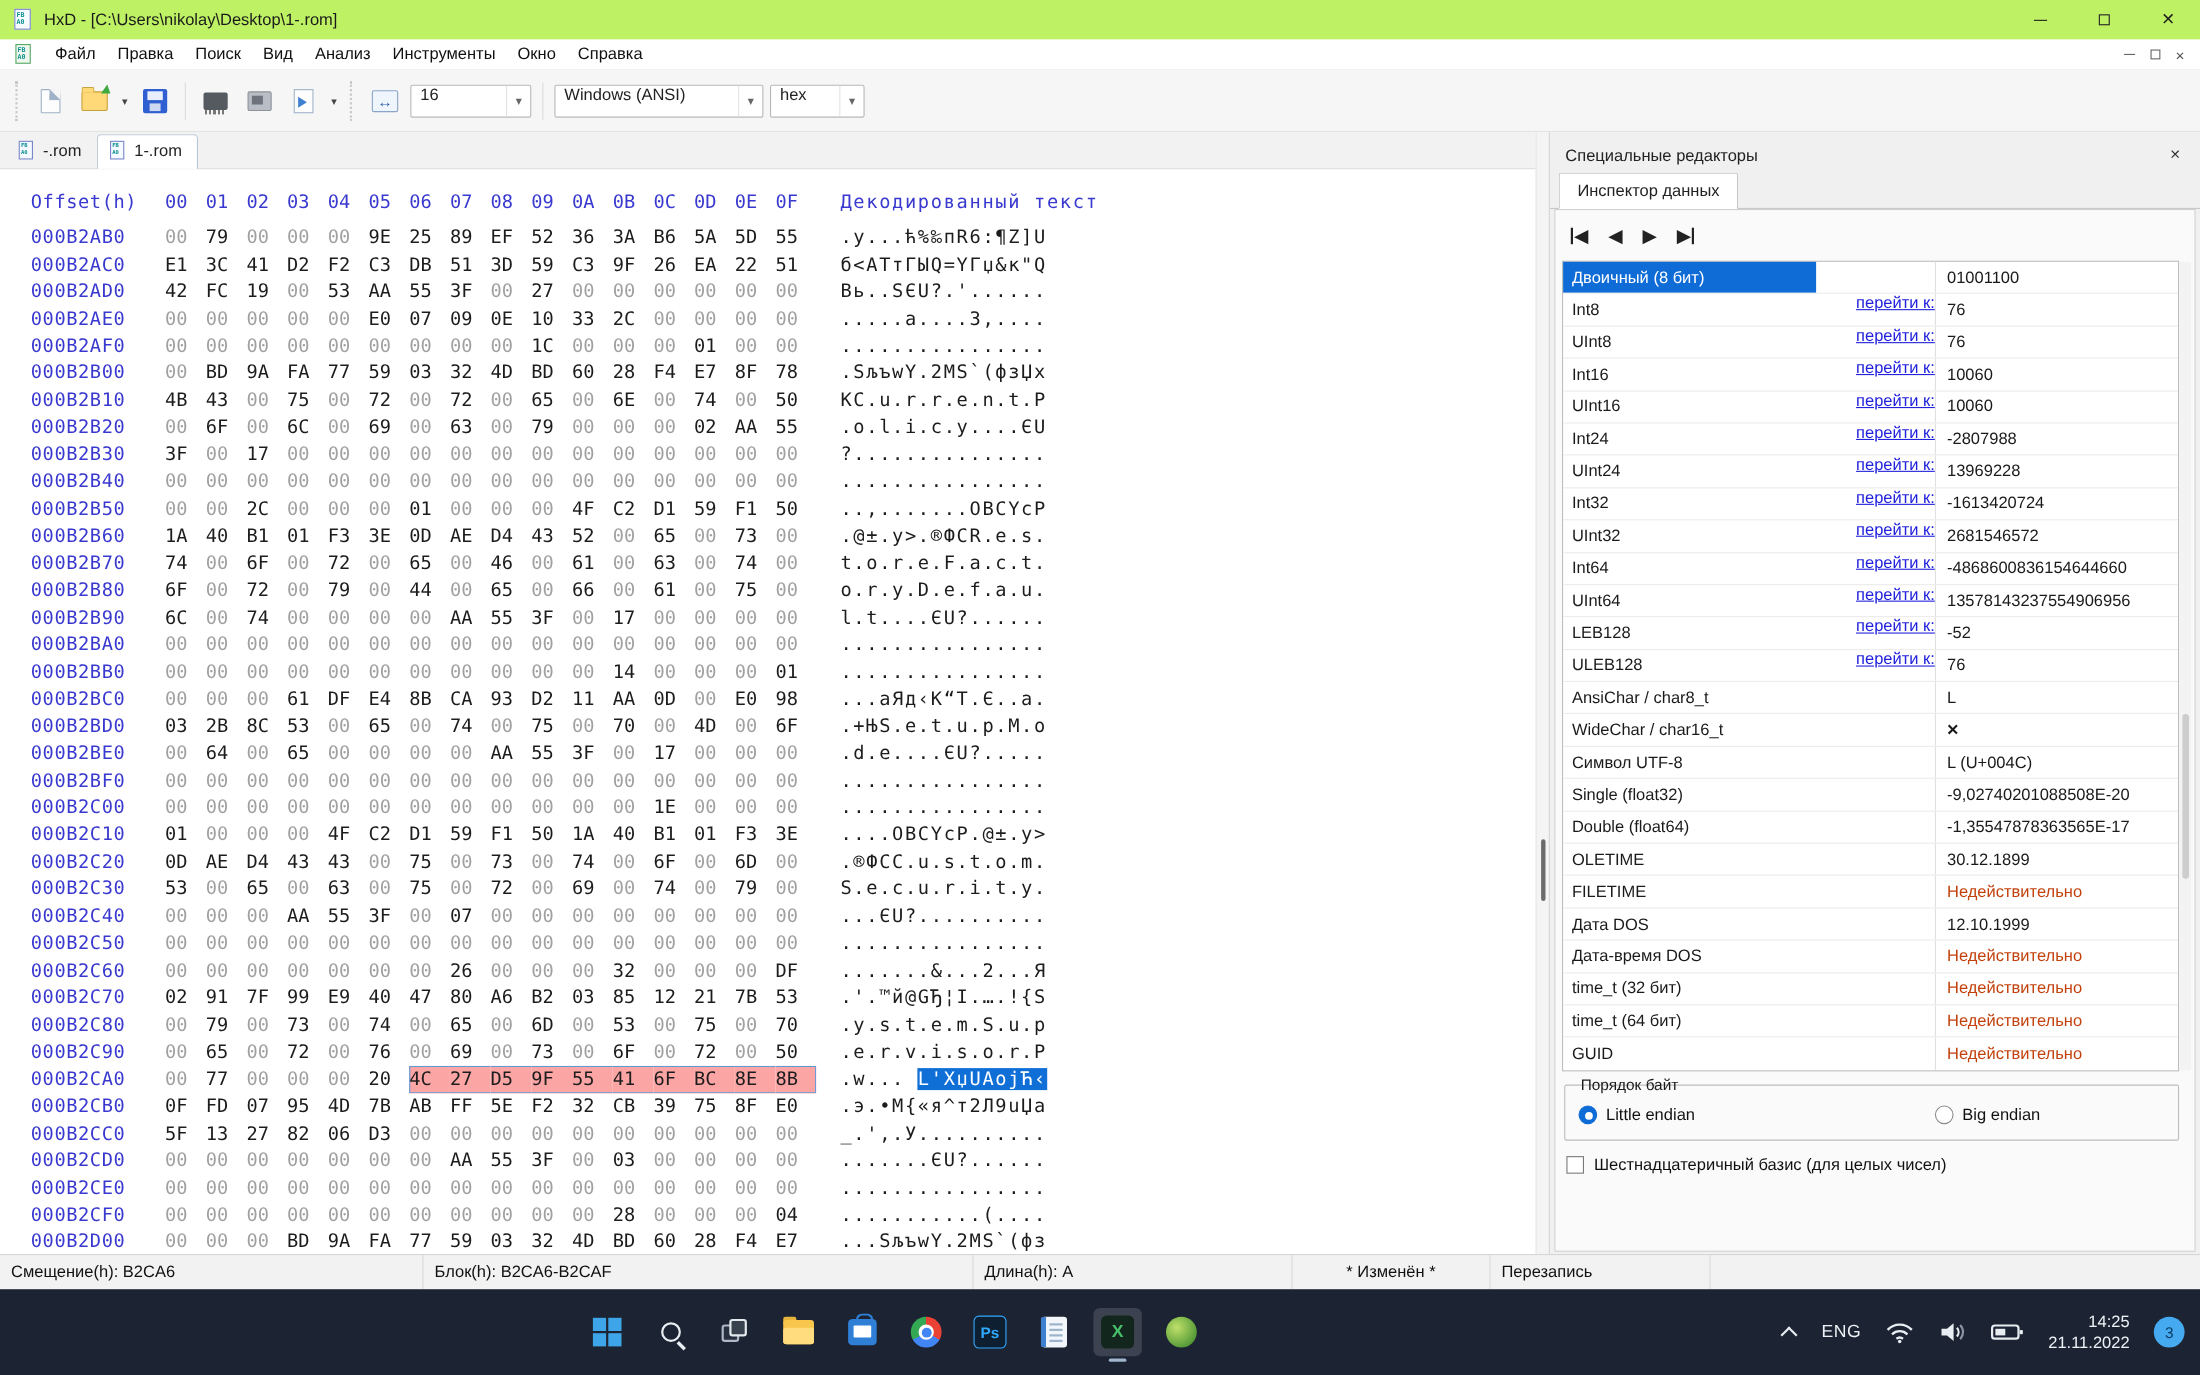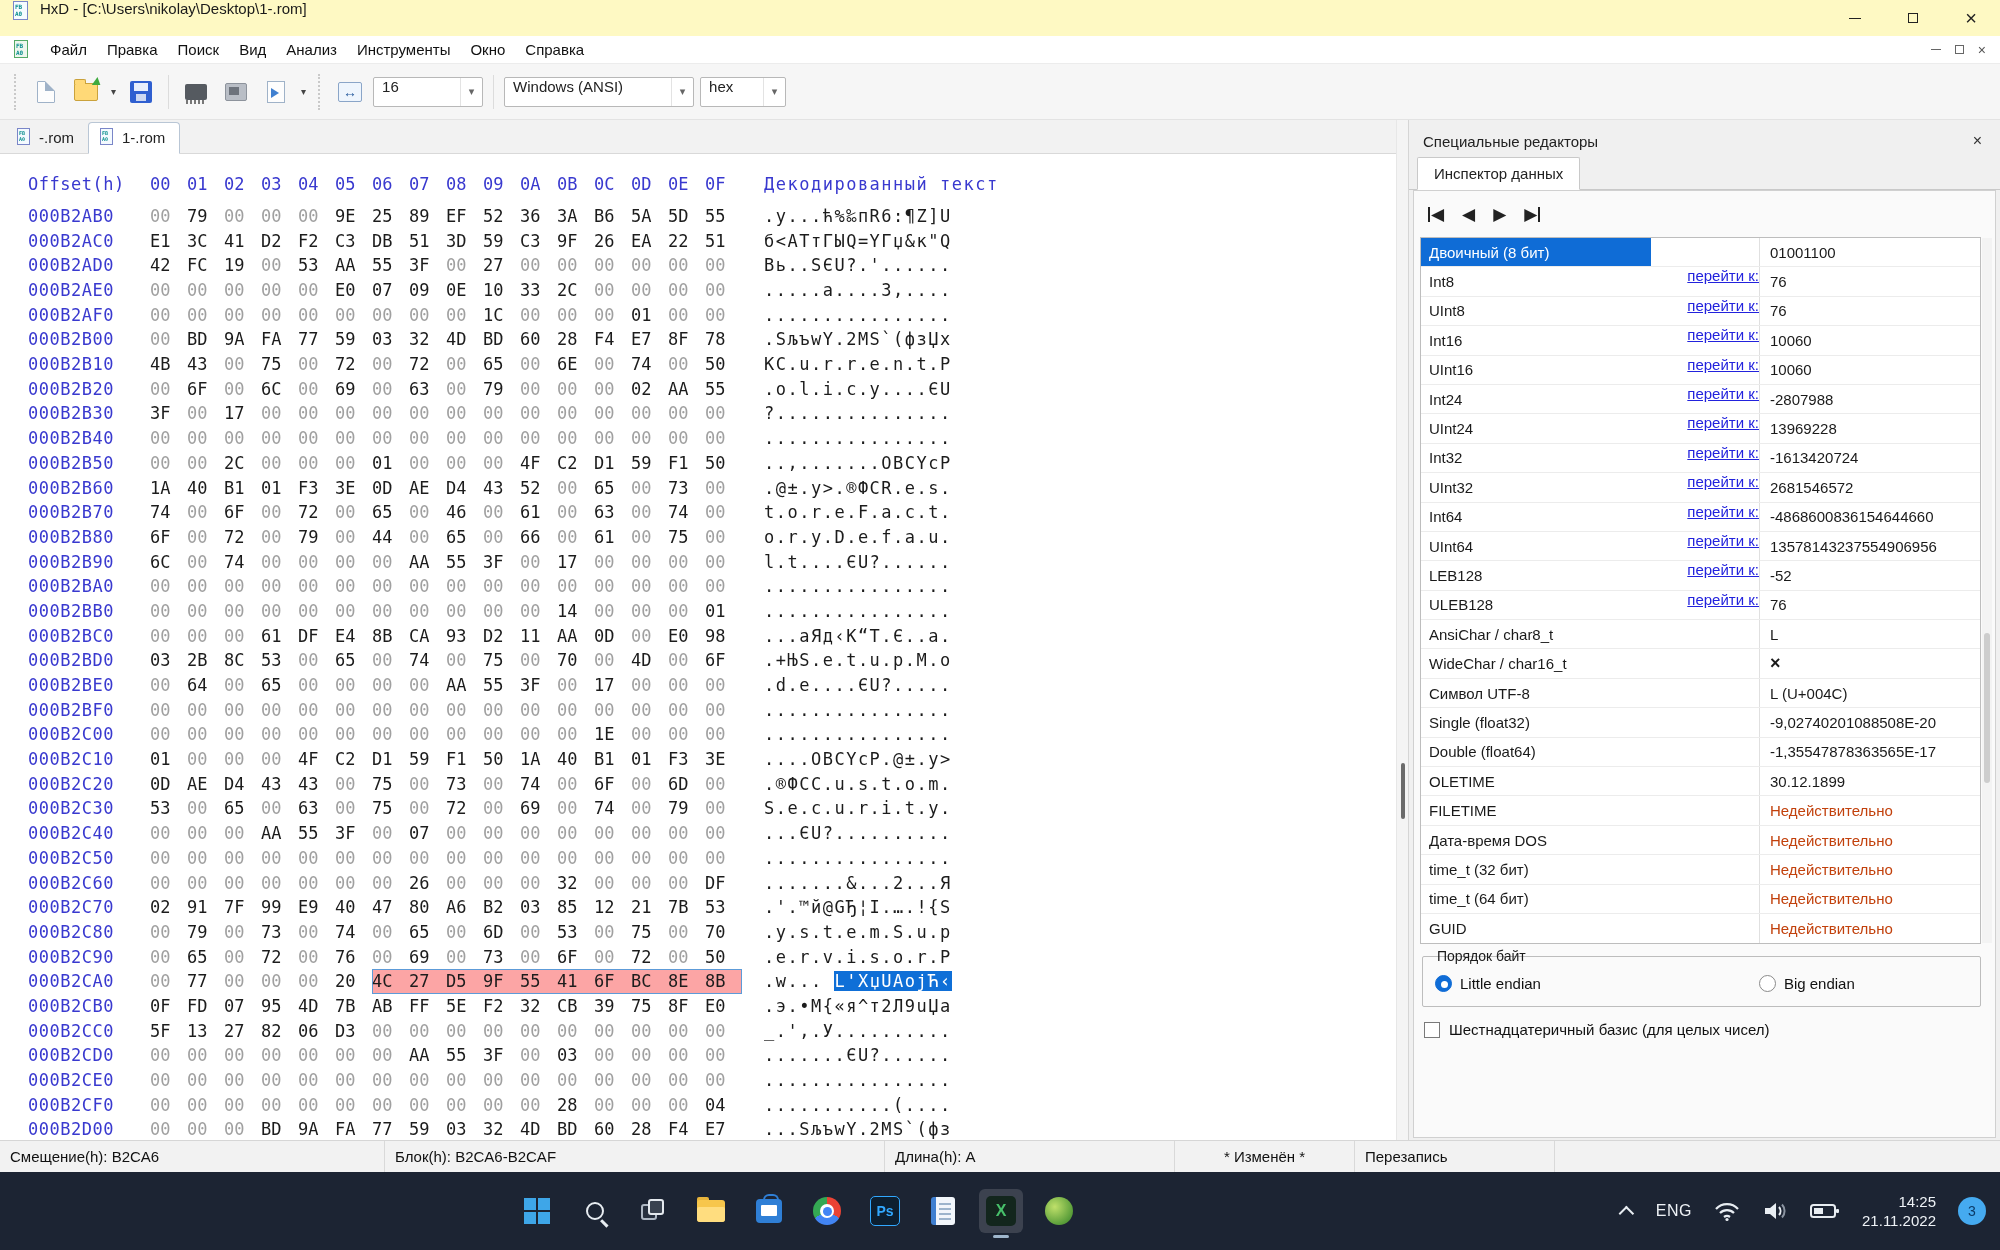--- a/index.html
+++ b/index.html
@@ -1,21 +1,21 @@
 <!DOCTYPE html>
 <html><head>
 <meta charset="utf-8">
 <style>
   * { margin:0; padding:0; box-sizing:border-box; }
   html,body { width:2000px; height:1250px; overflow:hidden; background:#fff;
               font-family:"Liberation Sans", sans-serif; }
   #window { position:relative; width:2000px; height:1250px; background:#fff; display:flex; flex-direction:column; }
 
   
-  .titlebar { height:36px; background:#fef9c3; display:flex; padding-left:10px; flex:0 0 auto; }
+  .titlebar { height:36px; background:#bef264; display:flex; align-items:center; padding-left:10px; flex:0 0 auto; }
   .app-ico { width:22px; height:22px; margin-right:8px; position:relative; flex:0 0 auto; }
   .app-ico .page { position:absolute; left:3px; top:1px; width:15px; height:19px; background:#f6fbff; border:1px solid #7a86c8; }
   .app-ico .fb { position:absolute; left:5px; top:3px; font-family:"DejaVu Sans Mono",monospace; font-size:6px; line-height:7px; color:#0b8f8f; font-weight:bold; white-space:pre; }
   .titlebar .title { font-size:15px; color:#1a1a1a; }
   .win-controls { margin-left:auto; display:flex; height:36px; }
   .win-btn { width:58px; height:36px; display:flex; align-items:center; justify-content:center; color:#222; font-size:16px; }
   .glyph-min { width:12px; height:1px; background:#222; display:inline-block; }
   .glyph-restore { width:10px; height:10px; border:1px solid #222; display:inline-block; }
 
   
@@ -132,21 +132,21 @@
 
   
   .statusbar { height:32px; background:#f2f2f2; border-top:1px solid #d6d6d6; display:flex; align-items:center; font-size:15px; color:#111; flex:0 0 auto; }
   .st { padding-left:10px; border-right:1px solid #d9d9d9; height:100%; display:flex; align-items:center; }
   .st.w1 { width:385px; } .st.w2 { width:500px; } .st.w3 { width:290px; }
   .st.w4 { width:180px; justify-content:center; padding-left:0; }
   .st.w5 { width:200px; } .st.w6 { flex:1; border-right:none; }
 
   
   .taskbar { height:78px; background:#1c2433; display:flex; align-items:center; flex:0 0 auto; position:relative; }
-  .tb-center { position:absolute; left:515px; top:0; height:78px; display:flex; align-items:center; gap:14px; }
+  .tb-center { position:absolute; left:530px; top:0; height:78px; display:flex; align-items:center; gap:14px; }
   .tb-item { width:44px; height:44px; border-radius:6px; display:flex; align-items:center; justify-content:center; position:relative; }
   .tb-item.active { background:rgba(255,255,255,0.14); }
   .tb-item.active:after { content:""; position:absolute; bottom:-5px; left:14px; width:16px; height:3px; border-radius:2px; background:#9fb6cc; }
   .winlogo { display:grid; grid-template-columns:12px 12px; grid-template-rows:12px 12px; gap:2px; }
   .winlogo div { background:#3ea6e8; }
   .i-search { width:18px; height:18px; border:2.5px solid #e8edf2; border-radius:50%; position:relative; }
   .i-search:after { content:""; position:absolute; right:-7px; bottom:-6px; width:9px; height:2.5px; background:#e8edf2; transform:rotate(45deg); }
   .i-taskview { position:relative; width:24px; height:24px; }
   .i-taskview .r1 { position:absolute; left:0; top:5px; width:16px; height:16px; border:2px solid #aeb8c4; border-radius:3px; background:#27303f; }
   .i-taskview .r2 { position:absolute; left:7px; top:0; width:16px; height:16px; border:2px solid #e4e9ee; border-radius:3px; background:#39424f; }
@@ -1209,20 +1209,25 @@
               <span class="insp-name">OLETIME</span>
               <span class="insp-link"></span>
               <span class="insp-val">30.12.1899</span>
             </div>
             <div class="insp-row">
               <span class="insp-name">FILETIME</span>
               <span class="insp-link"></span>
               <span class="insp-val invalid">Недействительно</span>
             </div>
             <div class="insp-row">
+              <span class="insp-name">Дата DOS</span>
+              <span class="insp-link"></span>
+              <span class="insp-val">12.10.1999</span>
+            </div>
+            <div class="insp-row">
               <span class="insp-name">Дата-время DOS</span>
               <span class="insp-link"></span>
               <span class="insp-val invalid">Недействительно</span>
             </div>
             <div class="insp-row">
               <span class="insp-name">time_t (32 бит)</span>
               <span class="insp-link"></span>
               <span class="insp-val invalid">Недействительно</span>
             </div>
             <div class="insp-row">

